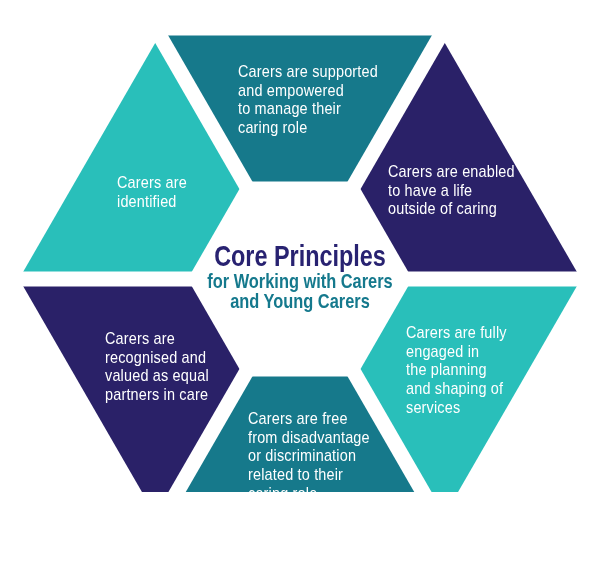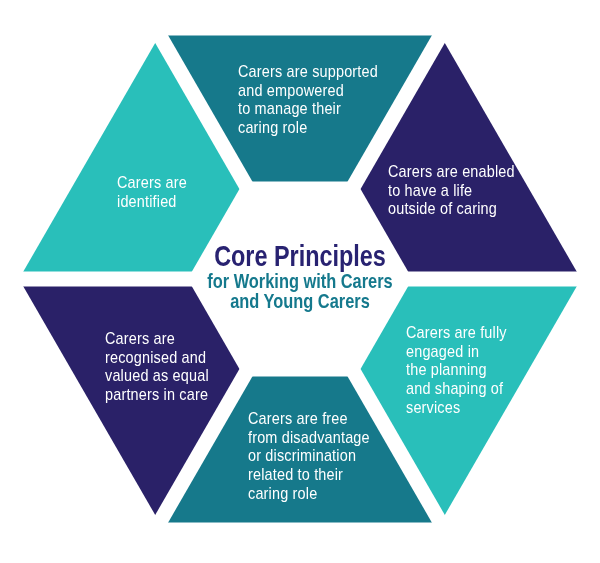--- a/index.html
+++ b/index.html
@@ -4,21 +4,21 @@
 <style>
   html, body {
     margin: 0;
     padding: 0;
     background: #ffffff;
     font-family: "Liberation Sans", "DejaVu Sans", sans-serif;
   }
   .canvas {
     position: relative;
     width: 600px;
-    height: 563px;
+    height: 492px;
     background: #ffffff;
     overflow: hidden;
   }
   .hex-svg {
     position: absolute;
     left: 0;
     top: 0;
   }
   .seg-text {
     position: absolute;

